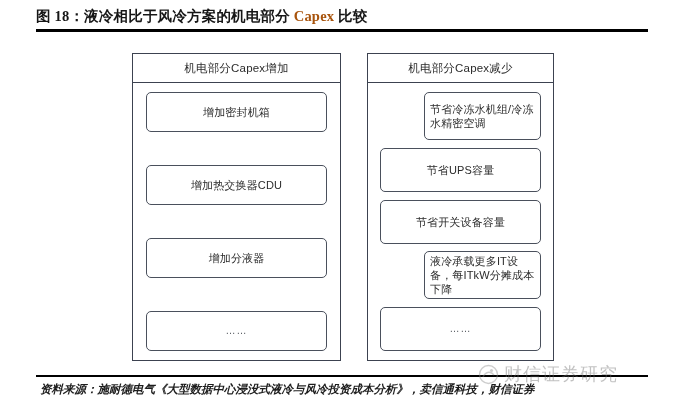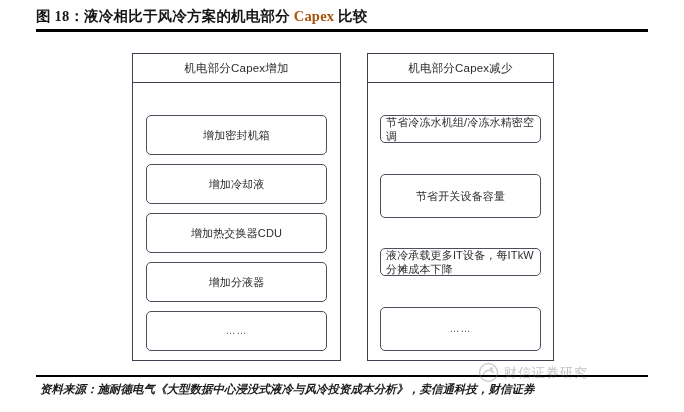--- a/index.html
+++ b/index.html
@@ -56,21 +56,20 @@
     justify-content: space-between;
     align-items: flex-start;
   }
 
   .panel {
     border: 1.6px solid #3c4250;
     background: #ffffff;
     box-sizing: border-box;
     display: flex;
     flex-direction: column;
-    gap: 23px;
   }
   .panel.left  { width: 209px; height: 308px; }
   .panel.right { width: 187px; height: 308px; }
 
   .panel-header {
     border-bottom: 1.6px solid #3c4250;
     box-sizing: border-box;
     height: 29px;
     display: flex;
     align-items: center;
@@ -100,21 +99,21 @@
     justify-content: center;
     text-align: left;
     font-size: 11px;
     line-height: 14px;
     color: #2b2b2b;
     letter-spacing: 0.15px;
     padding: 3px 5px;
   }
   .panel.left .item-box  { height: 40px; }
   .panel.right .item-box { height: 44px; }
-  .panel.right .item-box.tall { height: 28px; }
+  .panel.right .item-box.tall { height: 48px; margin-left: 44px; }
 
   .item-box.ellipsis {
     color: #55595f;
     letter-spacing: 1px;
     font-size: 10px;
   }
 
   
   .footer-rule {
     position: absolute;
@@ -149,52 +148,52 @@
     opacity: 0.42;
     pointer-events: none;
   }
   .watermark .wm-logo {
     width: 21px;
     height: 21px;
     position: relative;
   }
   .watermark .wm-text {
     font-family: Liberation Mono, monospace;
-    font-size: 13px;
+    font-size: 18px;
     font-weight: normal;
     color: #6e6e6e;
     letter-spacing: 1px;
     white-space: nowrap;
   }
 </style>
 </head>
 <body>
 
 <div class="figure-title-wrap">
   <div class="figure-title"><span>图 18：液冷相比于风冷方案的机电部分 </span><span class="accent">Capex</span><span> 比较</span></div>
   <div class="title-rule"></div>
 </div>
 
 <div class="diagram">
 
   <div class="panel left">
     <div class="panel-header">机电部分Capex增加</div>
     <div class="panel-body">
       <div class="item-box">增加密封机箱</div>
-      <div class="item-box">增加冷却液</div>
       <div class="item-box">增加热交换器CDU</div>
       <div class="item-box">增加分液器</div>
       <div class="item-box ellipsis">……</div>
     </div>
   </div>
 
   <div class="panel right">
     <div class="panel-header">机电部分Capex减少</div>
     <div class="panel-body">
       <div class="item-box tall">节省冷冻水机组/冷冻水精密空调</div>
+      <div class="item-box">节省UPS容量</div>
       <div class="item-box">节省开关设备容量</div>
       <div class="item-box tall">液冷承载更多IT设备，每ITkW分摊成本下降</div>
       <div class="item-box ellipsis">……</div>
     </div>
   </div>
 
 </div>
 
 <div class="footer-rule"></div>
 <div class="source-note">资料来源：施耐德电气《大型数据中心浸没式液冷与风冷投资成本分析》，卖信通科技，财信证券</div>

